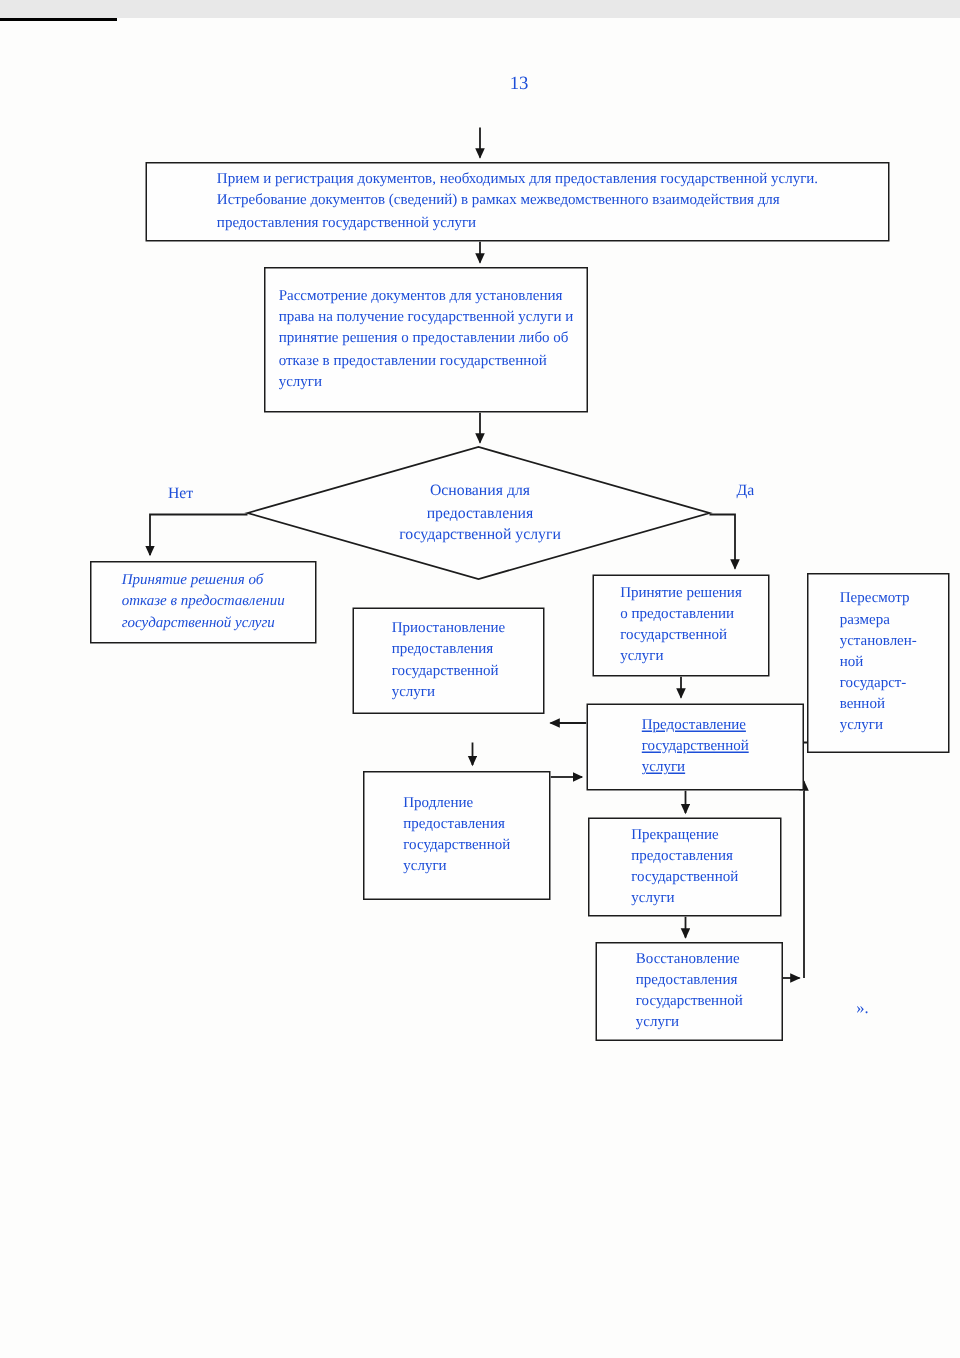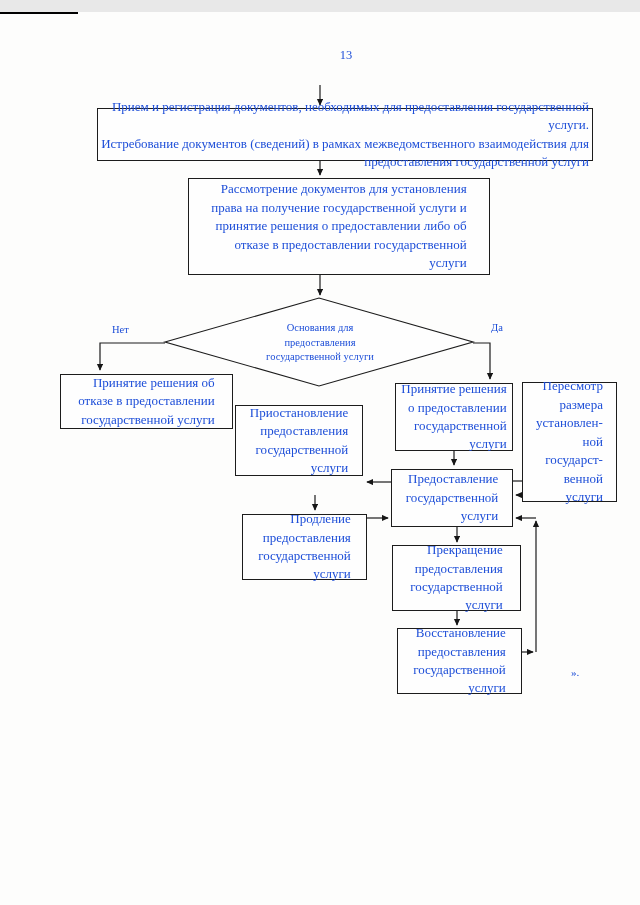--- a/index.html
+++ b/index.html
@@ -22,23 +22,23 @@
     text-align: center; font-size: 12.5px;
   }
   .node {
     position: absolute;
     box-sizing: border-box;
     border: 1.3px solid #1c1c1c;
     background: #fefefe;
     display: flex;
     align-items: center;
     justify-content: center;
-    text-align: right;
+    text-align: left;
     white-space: pre-line;
-    font-size: 13px;
+    font-size: 10px;
     line-height: 1.42;
     padding: 2px 3px;
   }
   .diamond-text {
     position: absolute;
     left: 239px; top: 306px; width: 162px; height: 50px;
     display: flex; align-items: center; justify-content: center;
     text-align: center; white-space: pre-line;
     font-size: 10.5px; line-height: 1.42;
   }
@@ -48,27 +48,27 @@
   .label-no  { left: 112px; top: 312px; width: 40px; text-align: left; }
   .label-yes { left: 482px; top: 310px; width: 30px; text-align: center; }
   .closing-mark {
     position: absolute; left: 560px; top: 654px; width: 30px;
     font-size: 11px; text-align: center;
   }
   svg.flow { position: absolute; left: 0; top: 0; pointer-events: none; }
 
   
   .n-reception   { left: 97px;  top: 96px;  width: 496px; height: 53px; }
-  .n-review      { left: 188px; top: 166px; width: 302px; height: 97px; }
-  .n-refusal     { left: 60px;  top: 362px; width: 173px; height: 55px; }
+  .n-review      { left: 176px; top: 166px; width: 216px; height: 97px; }
+  .n-refusal     { left: 60px;  top: 362px; width: 151px; height: 55px; font-style: italic; }
   .n-approval    { left: 395px; top: 371px; width: 118px; height: 68px; }
-  .n-revision    { left: 522px; top: 370px; width: 95px;  height: 120px; }
+  .n-revision    { left: 538px; top: 370px; width: 95px;  height: 120px; }
   .n-suspension  { left: 235px; top: 393px; width: 128px; height: 71px; }
-  .n-extension   { left: 242px; top: 502px; width: 125px; height: 66px; }
-  .n-provision   { left: 391px; top: 457px; width: 122px; height: 58px; }
+  .n-extension   { left: 242px; top: 502px; width: 125px; height: 86px; }
+  .n-provision   { left: 391px; top: 457px; width: 145px; height: 58px; text-decoration: underline; }
   .n-termination { left: 392px; top: 533px; width: 129px; height: 66px; }
   .n-restoration { left: 397px; top: 616px; width: 125px; height: 66px; }
 </style>
 </head>
 <body>
 
 <div class="page">
 
   <div class="scan-mark"></div>
 

